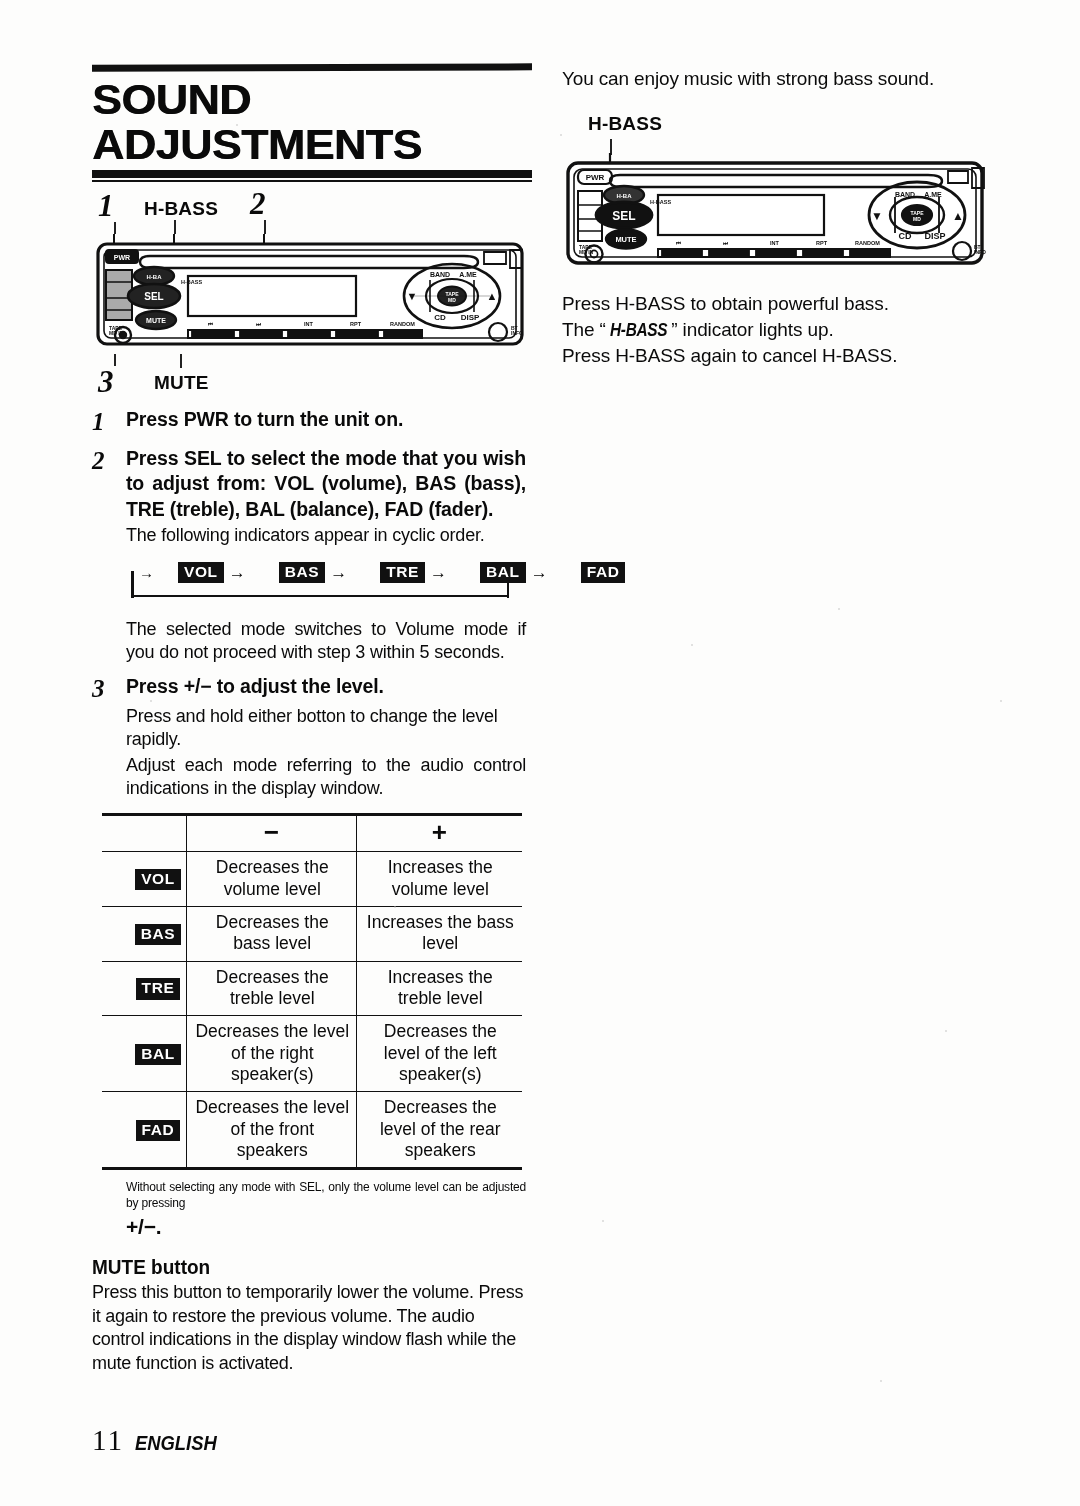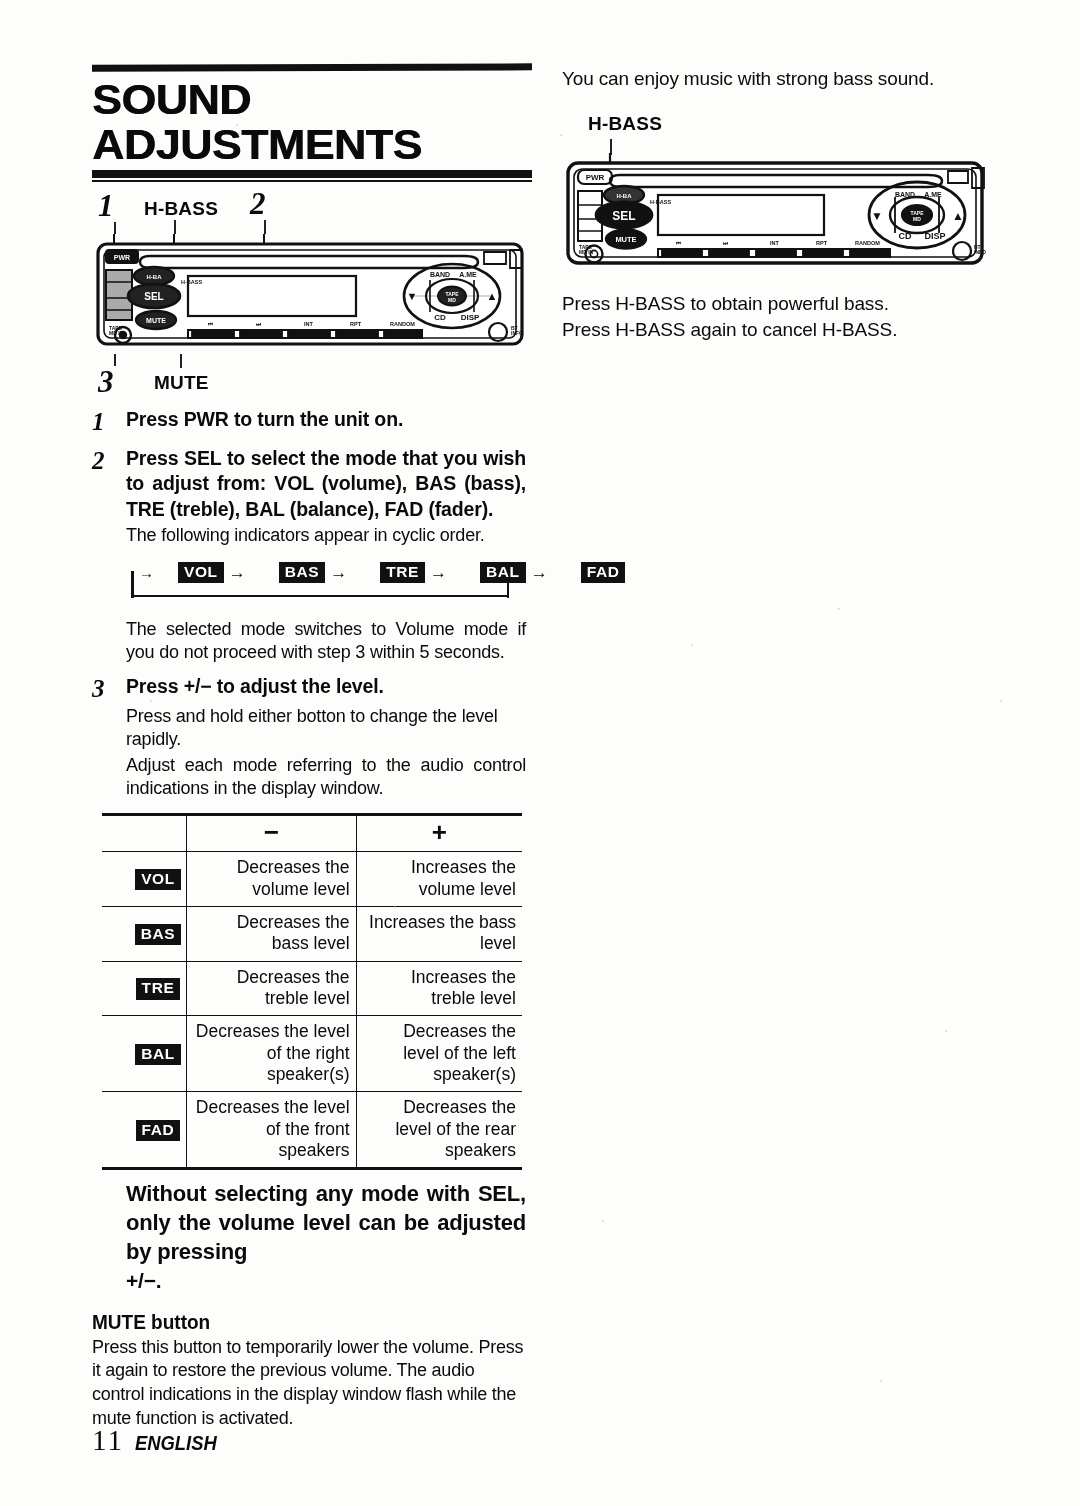--- a/index.html
+++ b/index.html
@@ -61,30 +61,30 @@
   .arw{font-size:17px;font-weight:700;line-height:1;}
   .loopL{position:absolute;left:5px;top:9px;width:2.5px;height:27px;background:#111;}
   .loopR{position:absolute;right:2px;top:9px;width:2.5px;height:27px;background:#111;}
   .loopB{position:absolute;left:5px;right:2px;top:33px;height:2.5px;background:#111;}
   .loopArrow{position:absolute;left:13px;top:3px;font-size:15px;font-weight:700;line-height:1;}
 
   
   table.lvl{border-collapse:collapse;margin:12px 0 0 10px;width:420px;}
   table.lvl td,table.lvl th{
     font-size:17.5px;font-weight:400;line-height:1.22;
-    padding:5px 6px 6px 8px;vertical-align:top;text-align:right;
+    padding:5px 6px 6px 8px;vertical-align:top;text-align:center;
   }
   table.lvl .hdr td{text-align:center;font-size:26px;font-weight:700;padding:1px 0 3px 0;}
   .tb-top{border-top:3px solid #111;}
   .tb-thin{border-top:1.6px solid #111;}
   .tb-bot{border-bottom:3px solid #111;}
   .vsep{border-left:1.6px solid #111;}
   .badgecell{width:80px;text-align:center !important;vertical-align:middle !important;padding:4px 2px !important;}
 
-  .afternote{font-size:22px;line-height:1.3;margin:10px 0 0 34px;width:400px;letter-spacing:-0.2px;font-weight:bold;}
+  .afternote{font-size:12px;line-height:1.3;margin:10px 0 0 34px;width:400px;letter-spacing:-0.2px;}
   .plusminus{font-size:21px;font-weight:700;}
 
   .mutehead{font-weight:700;font-size:20px;margin:16px 0 2px 0;
             transform:scaleX(0.95);transform-origin:left;}
   .mutebody{font-size:18px;line-height:1.32;letter-spacing:-0.25px;}
 
   .footer{position:absolute;left:92px;top:1424px;display:flex;align-items:baseline;gap:11px;}
   .pageno{font-size:29px;font-family:"Liberation Serif",serif;letter-spacing:2px;}
   .lang{font-weight:700;font-style:italic;font-size:20px;
         transform:scaleX(0.92);transform-origin:left;}
@@ -355,20 +355,23 @@
             <text x="208" y="92">INT</text>
             <text x="254" y="92">RPT</text>
             <text x="293" y="92">RANDOM</text>
           </g>
         </g>
       </svg>
     </div>
 
     <div class="rbody">
       <div>Press H-BASS to obtain powerful bass.</div>
+      <div>
+        <span>The “</span><span class="hbassind">H-BASS</span><span>” indicator lights up.</span>
+      </div>
       <div>Press H-BASS again to cancel H-BASS.</div>
     </div>
   </div>
 
   <div class="footer">
     <div class="pageno">11</div>
     <div class="lang">ENGLISH</div>
   </div>
 
   <div class="speck" style="left:236px;top:124px;width:2px;height:2px;"></div>

